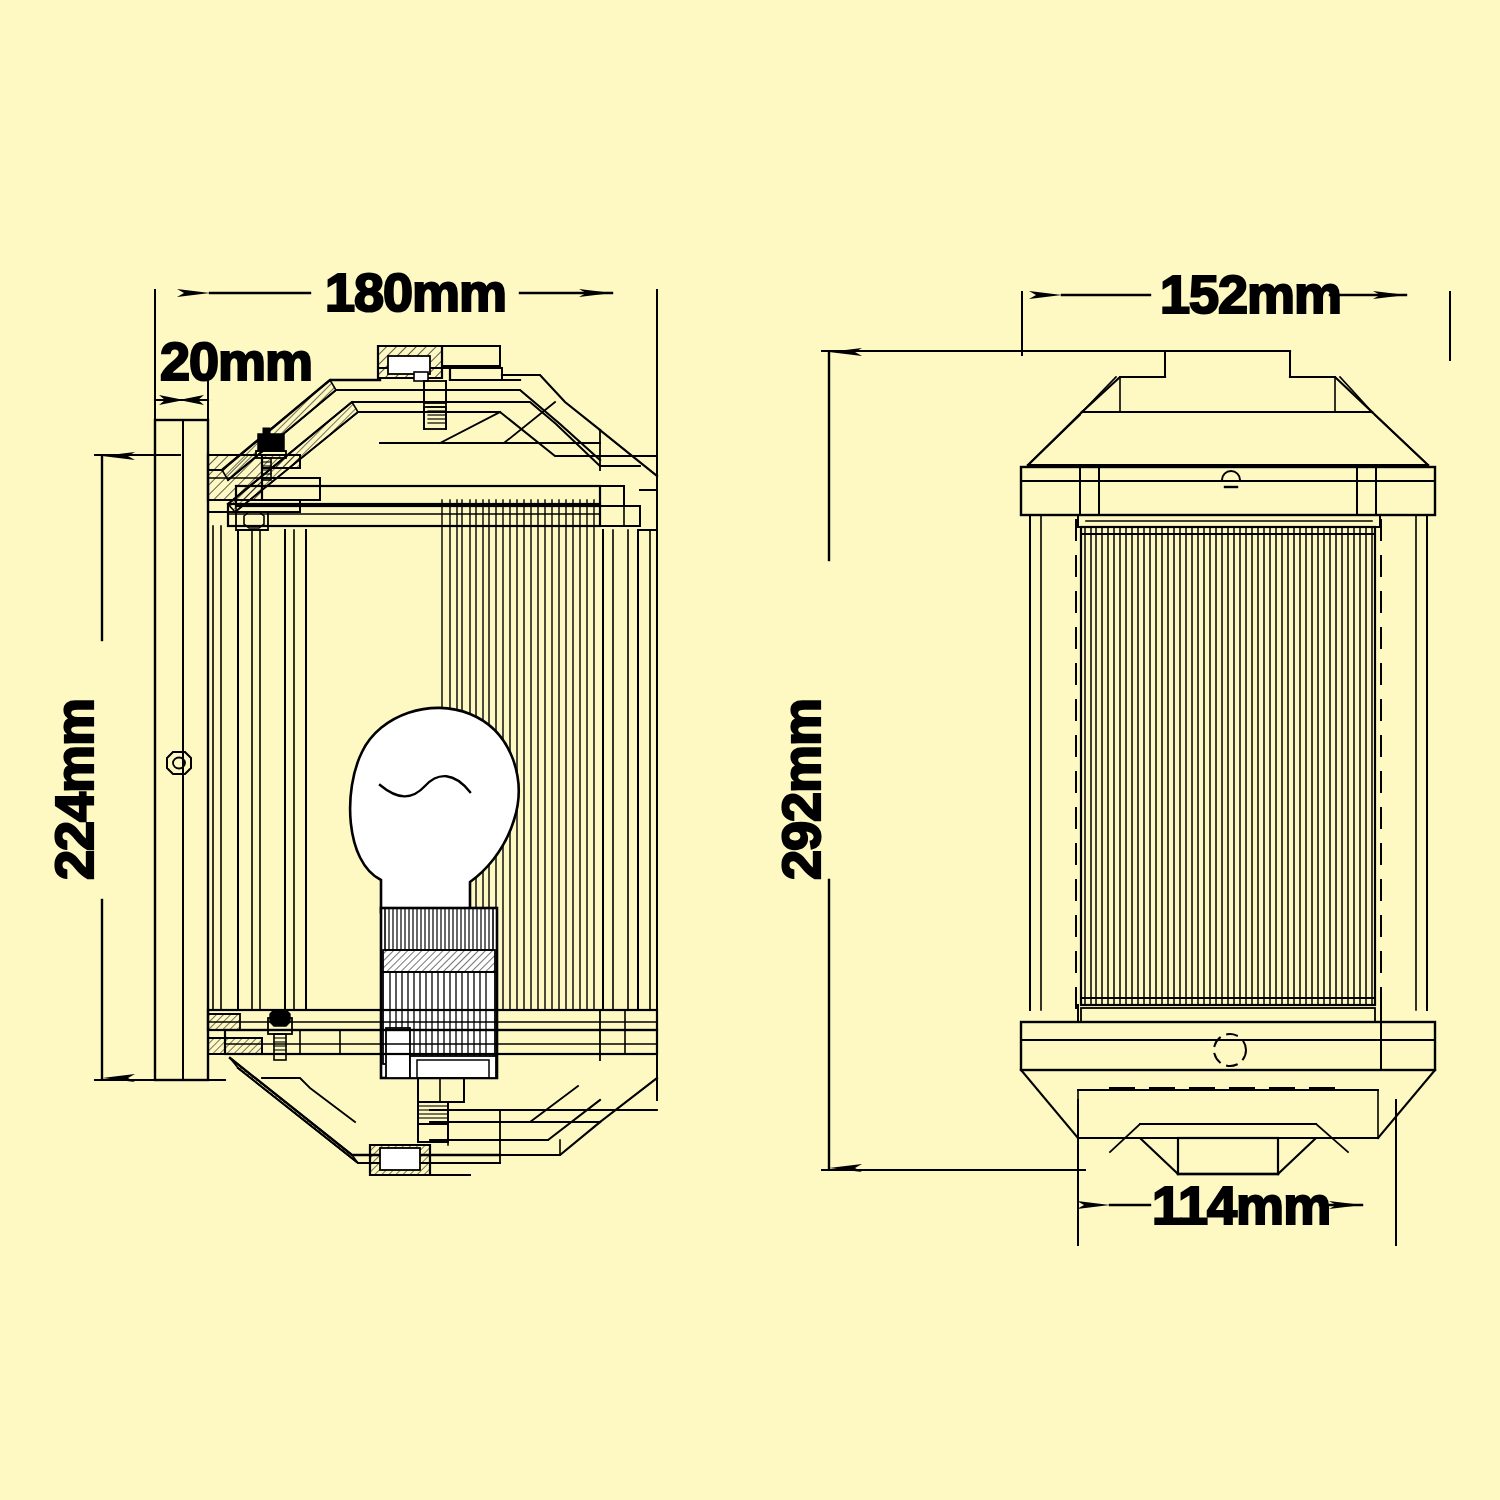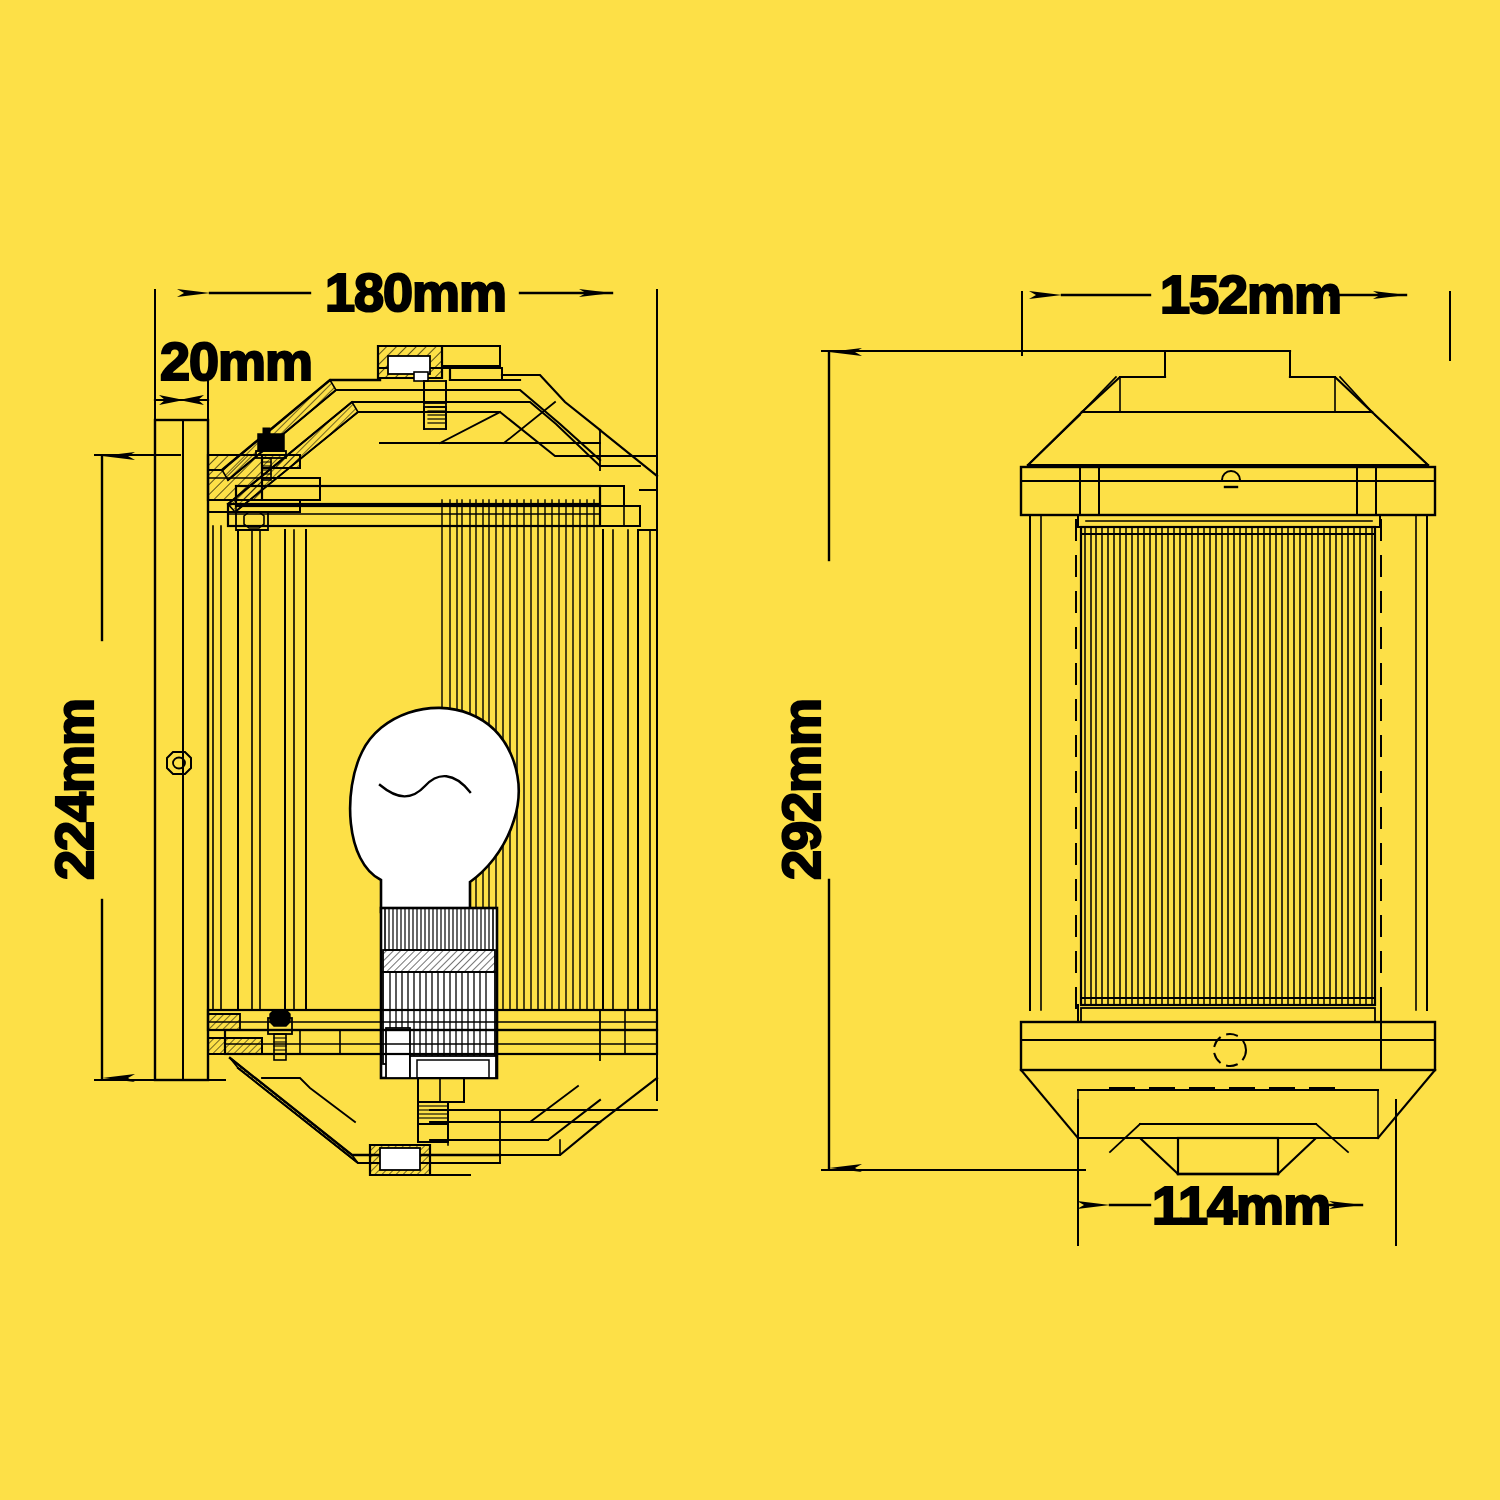--- a/index.html
+++ b/index.html
@@ -11,21 +11,21 @@
   body {
     width: 1500px;
     height: 1500px;
     font-family: "Liberation Sans", sans-serif;
     overflow: hidden;
   }
   #drawing-root {
     position: relative;
     width: 1500px;
     height: 1500px;
-    background: #fde047;
+    background: #fef9c3;
   }
   #cad-svg {
     position: absolute;
     top: 0;
     left: 0;
     width: 1500px;
     height: 1500px;
     display: block;
   }
   .dim-text {

